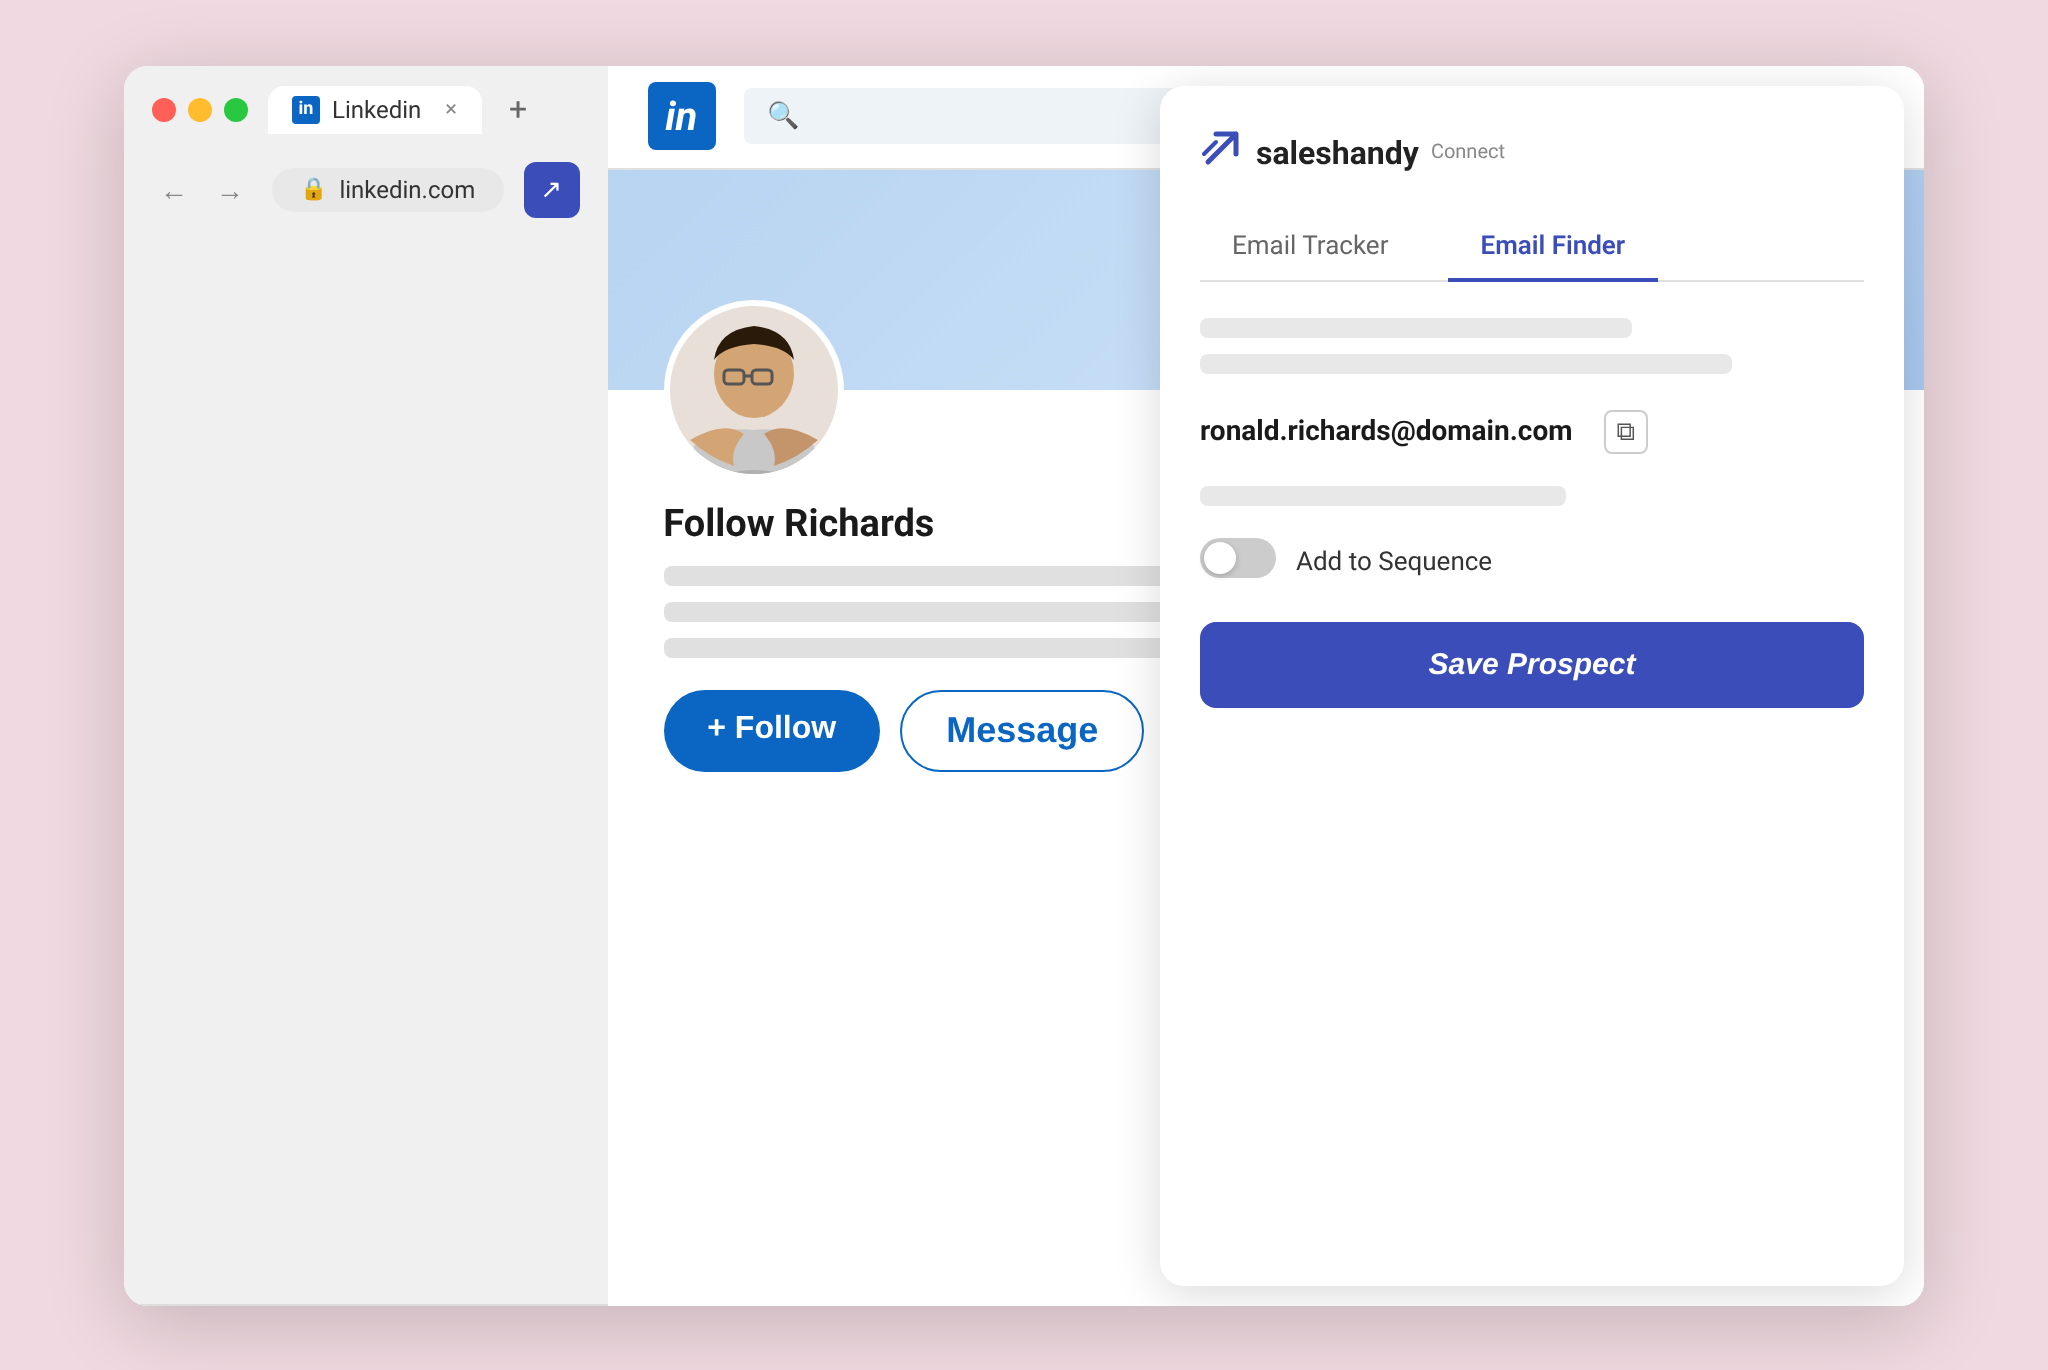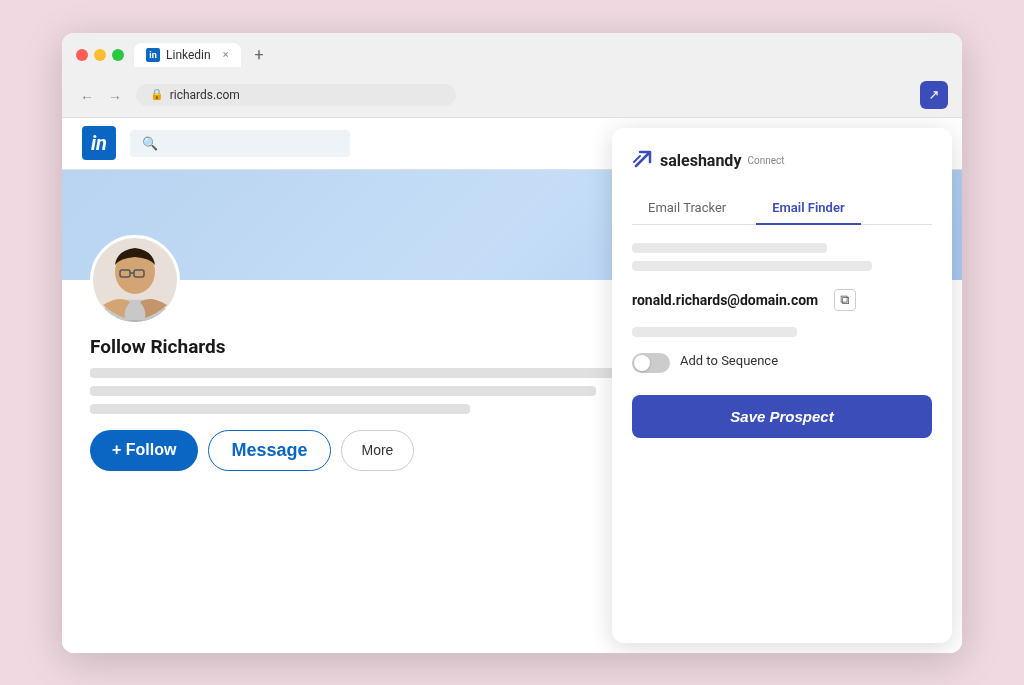--- a/index.html
+++ b/index.html
@@ -13,21 +13,20 @@
       font-family: -apple-system, BlinkMacSystemFont, 'Segoe UI', Roboto, sans-serif;
       overflow: hidden;
     }
     .browser-window {
       width: 900px;
       height: 620px;
       background: #fff;
       border-radius: 12px;
       box-shadow: 0 8px 40px rgba(0,0,0,0.18);
       display: flex;
-      flex-direction: column;
       overflow: hidden;
     }
     
     .browser-chrome {
       background: #f0f0f0;
       padding: 10px 14px 0 14px;
       border-bottom: 1px solid #ddd;
       flex-shrink: 0;
     }
     .browser-title-bar {
@@ -253,21 +252,21 @@
       color: #333;
       border: 1.5px solid #ccc;
       border-radius: 24px;
       padding: 9px 20px;
       font-size: 14px;
       font-weight: 500;
       cursor: pointer;
     }
     
     .sh-panel {
-      width: 340px;
+      width: 372px;
       background: #fff;
       border-radius: 12px;
       box-shadow: 0 4px 24px rgba(0,0,0,0.15);
       position: absolute;
       right: 10px;
       top: 10px;
       bottom: 10px;
       overflow-y: auto;
       z-index: 10;
       padding: 20px;
@@ -346,21 +345,21 @@
       color: #555;
     }
     .sh-ph-line2 {
       background: #e8e8e8;
       border-radius: 4px;
       height: 10px;
       margin-bottom: 16px;
     }
     .sh-sequence-row {
       display: flex;
-      align-items: flex-start;
+      align-items: flex-end;
       gap: 10px;
       margin-bottom: 22px;
     }
     .sh-toggle {
       width: 38px;
       height: 20px;
       background: #ccc;
       border-radius: 10px;
       position: relative;
       cursor: pointer;
@@ -411,21 +410,21 @@
       </div>
       <span class="tab-new">+</span>
     </div>
     <div class="browser-address-bar">
       <div class="nav-buttons">
         <button class="nav-btn">←</button>
         <button class="nav-btn">→</button>
       </div>
       <div class="address-field">
         <span class="lock-icon">🔒</span>
-        <span>richards.com</span>
+        <span>linkedin.com</span>
       </div>
       <div class="ext-icon">↗</div>
     </div>
   </div>
 
   <div class="browser-content">
 
     <div class="linkedin-page">
 
       <div class="linkedin-nav">

